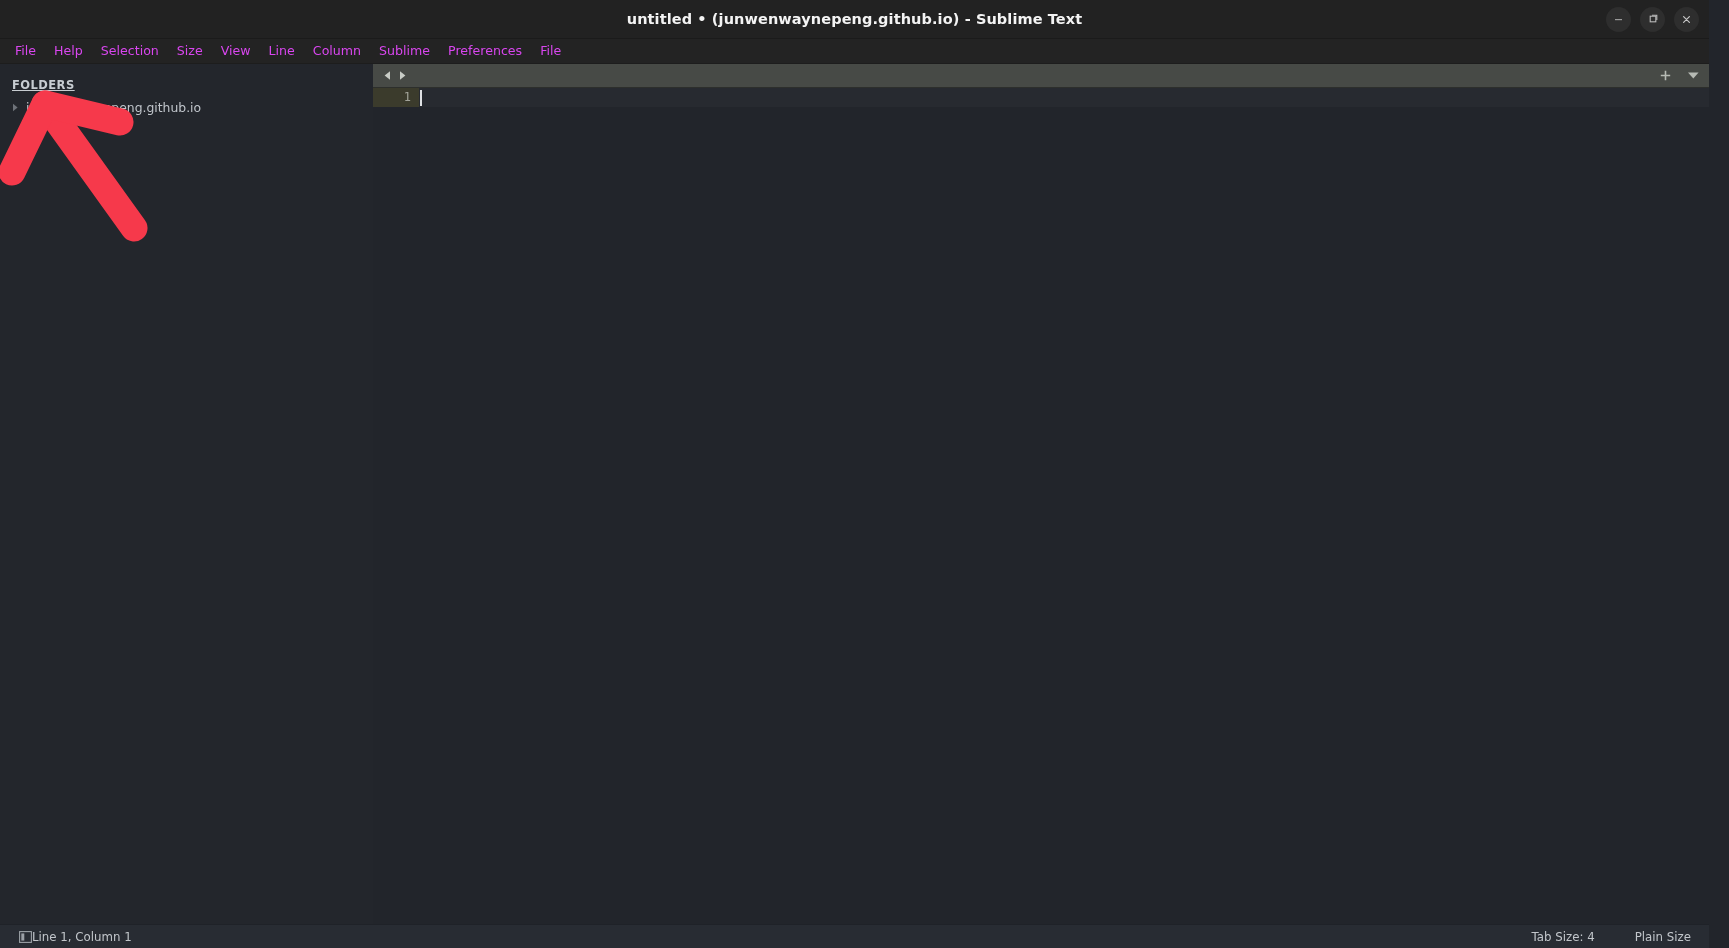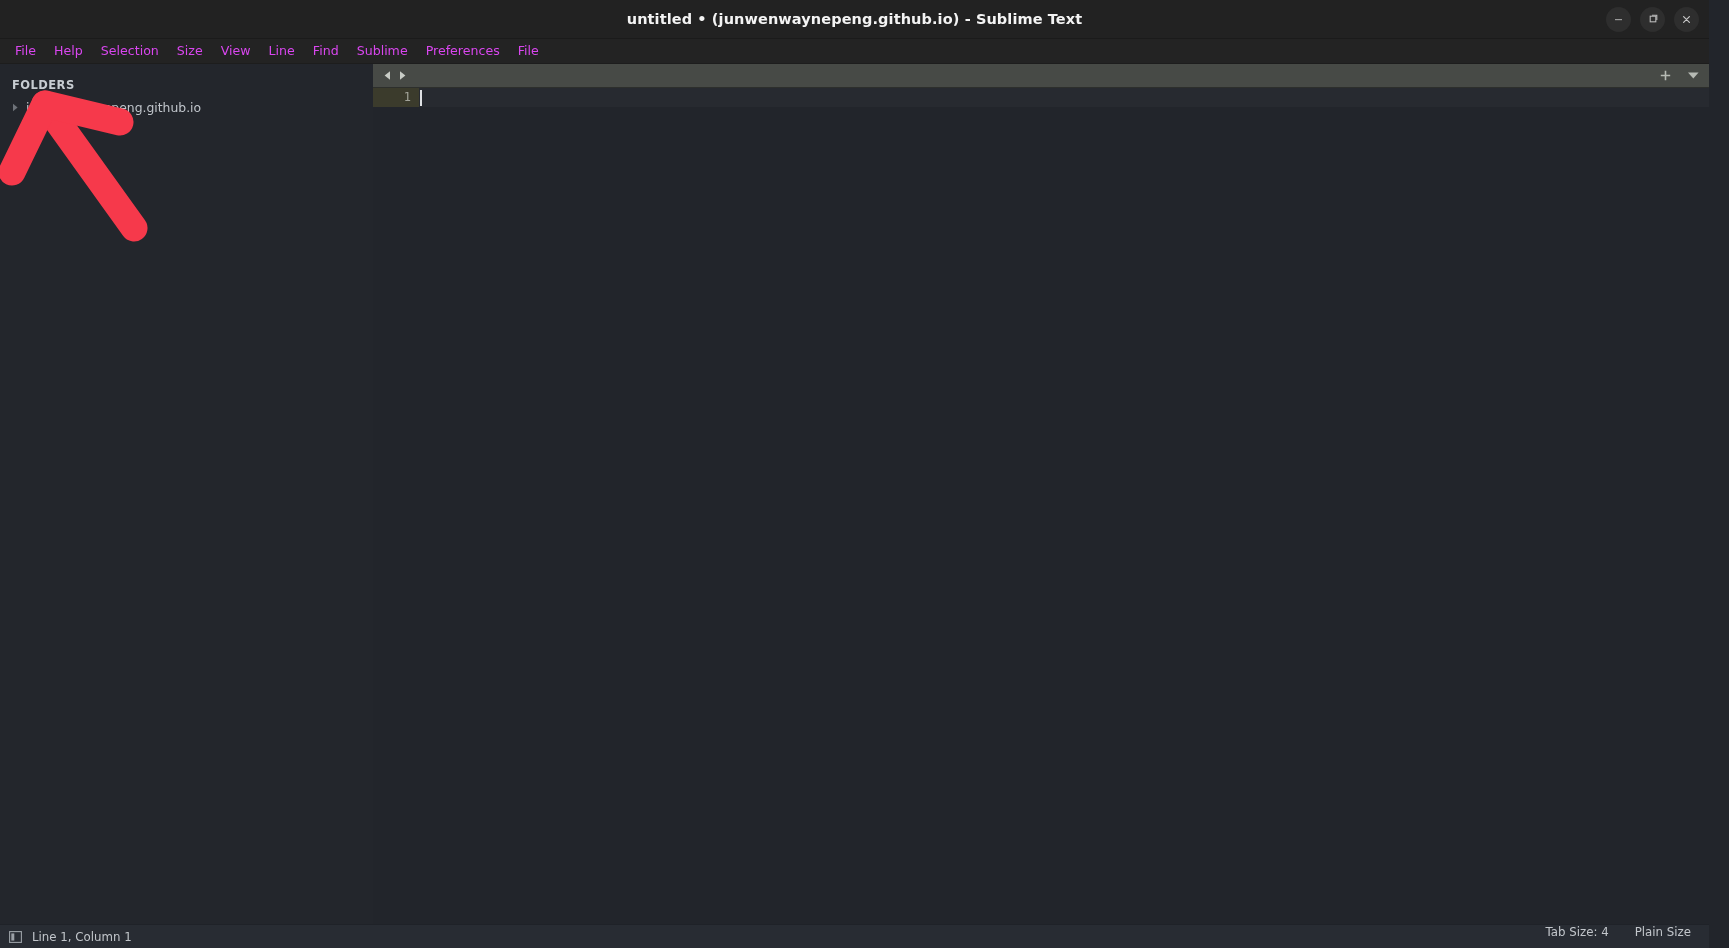--- a/index.html
+++ b/index.html
@@ -97,20 +97,21 @@
     position: relative;
     padding-top: 8px;
     overflow: hidden;
   }
   .sidebar-header {
     color: #c7ccd1;
     font-size: 11.5px;
     font-weight: bold;
     letter-spacing: 0.45px;
     padding: 6px 0 6px 12px;
+    text-decoration: underline;
   }
   .folder-row {
     display: flex;
     align-items: center;
     height: 19px;
     padding-left: 12px;
     cursor: pointer;
   }
   .disclosure {
     width: 11px;
@@ -238,43 +239,43 @@
     min-height: 23px;
     background: #282c33;
     display: flex;
     align-items: center;
     border-top: 1px solid #1f2228;
     position: relative;
   }
   .status-left {
     display: flex;
     align-items: center;
-    padding-left: 9px;
-    gap: 10px;
+    padding-left: 19px;
   }
   .status-icon {
     width: 13px;
     height: 13px;
     display: flex;
     align-items: center;
     justify-content: center;
     cursor: pointer;
   }
   .status-text {
     color: #c2c6cb;
     font-size: 11.8px;
     white-space: nowrap;
   }
   .status-right {
     position: absolute;
     right: 18px;
     top: 0;
     height: 23px;
     display: flex;
-    gap: 26px;
+    align-items: center;
+    gap: 40px;
   }
   .status-right .status-text { cursor: pointer; }
 
   
   .annotation {
     position: absolute;
     left: 0;
     top: 0;
     width: 1729px;
     height: 948px;
@@ -309,21 +310,21 @@
     </div>
   </div>
 
   <div class="menubar">
     <div class="menu-item">File</div>
     <div class="menu-item">Help</div>
     <div class="menu-item">Selection</div>
     <div class="menu-item">Size</div>
     <div class="menu-item">View</div>
     <div class="menu-item">Line</div>
-    <div class="menu-item">Find</div>
+    <div class="menu-item">Column</div>
     <div class="menu-item">Sublime</div>
     <div class="menu-item">Preferences</div>
     <div class="menu-item">File</div>
   </div>
 
   <div class="workspace">
 
     <div class="sidebar">
       <div class="sidebar-header">FOLDERS</div>
       <div class="folder-row">

